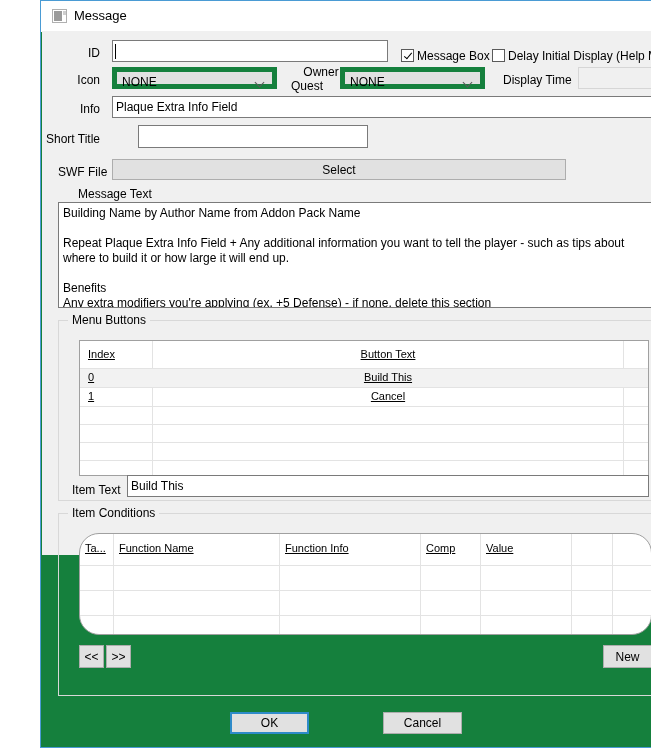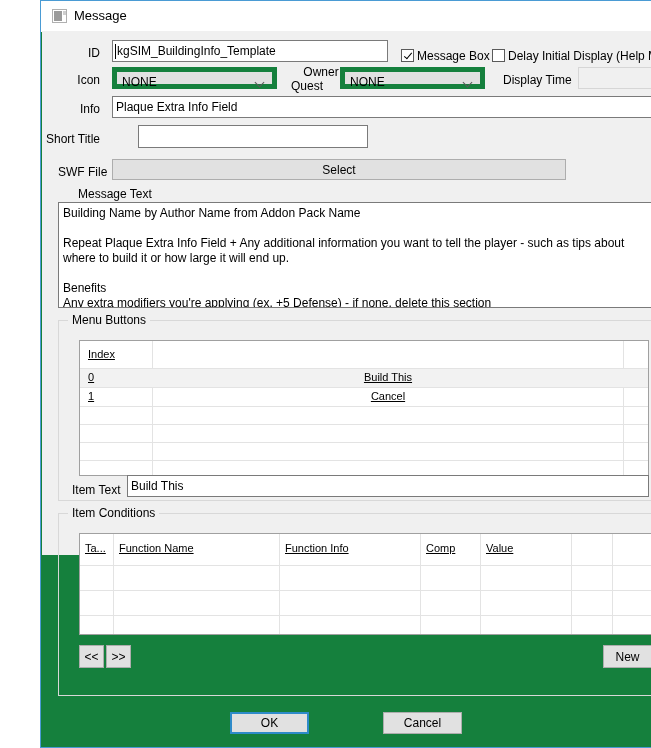--- a/index.html
+++ b/index.html
@@ -307,21 +307,20 @@
     </div>
     <div id="title-text">Message</div>
     <div id="close-btn">✕</div>
   </div>
 
   <div id="client">
 
     <div class="lbl lbl-r" style="left:0px; top:15px; width:58px;">ID</div>
     <div class="tin" style="left:70px; top:9px; width:276px; height:22px; line-height:20px;">
       <span class="caret" style="left:2px; top:3px; height:15px;"></span>
-      <span style="margin-left:1px;">kgSIM_BuildingInfo_Template</span>
     </div>
 
     <div class="cb-wrap" style="left:359px; top:18px;">
       <span class="cb-box checked"></span><span>Message Box</span>
     </div>
     <div class="cb-wrap" style="left:450px; top:18px;">
       <span class="cb-box"></span><span>Delay Initial Display (Help Message)</span>
     </div>
 
     <div class="lbl lbl-r" style="left:0px; top:42px; width:58px;">Icon</div>
@@ -370,20 +369,21 @@
 
     <div class="group" style="left:16px; top:289px; width:611px; height:181px;"></div>
     <div class="group-title" style="left:26px; top:282px;">Menu Buttons</div>
 
     <div class="grid" id="menu-grid" style="left:37px; top:309px; width:570px; height:136px;">
 
       <div class="grid-vrule" style="left:72px; height:136px;"></div>
       <div class="grid-vrule" style="left:543px; height:136px;"></div>
 
       <div class="grid-cell hdr-cell" style="left:8px; top:7px; width:64px;">Index</div>
+      <div class="grid-cell hdr-cell c-center" style="left:73px; top:7px; width:470px;">Button Text</div>
       <div class="grid-hrule" style="top:27px;"></div>
 
       <div class="grid-row row-sel" style="top:28px; height:18px;">
         <div class="grid-cell" style="left:8px; top:2px; width:64px;">0</div>
         <div class="grid-cell c-center" style="left:73px; top:2px; width:470px;">Build This</div>
       </div>
       <div class="grid-hrule" style="top:46px;"></div>
 
       <div class="grid-row" style="top:47px; height:18px;">
         <div class="grid-cell" style="left:8px; top:2px; width:64px;">1</div>
@@ -397,21 +397,21 @@
     </div>
 
     <div class="lbl" style="left:30px; top:452px;">Item Text</div>
     <div class="tin" style="left:85px; top:444px; width:522px; height:22px; line-height:20px;">
       <span>Build This</span>
     </div>
 
     <div class="group" style="left:16px; top:482px; width:611px; height:183px;"></div>
     <div class="group-title" style="left:26px; top:475px;">Item Conditions</div>
 
-    <div class="grid" id="cond-grid" style="left:37px; top:502px; width:573px; height:102px;">
+    <div class="grid" id="cond-grid" style="left:37px; top:502px; width:573px; height:102px;border-radius:20px;">
       <div class="grid-vrule" style="left:33px; height:102px;"></div>
       <div class="grid-vrule" style="left:199px; height:102px;"></div>
       <div class="grid-vrule" style="left:340px; height:102px;"></div>
       <div class="grid-vrule" style="left:400px; height:102px;"></div>
       <div class="grid-vrule" style="left:491px; height:102px;"></div>
       <div class="grid-vrule" style="left:532px; height:102px;"></div>
 
       <div class="grid-cell hdr-cell" style="left:5px; top:8px; width:30px;">Ta...</div>
       <div class="grid-cell hdr-cell" style="left:39px; top:8px; width:160px;">Function Name</div>
       <div class="grid-cell hdr-cell" style="left:205px; top:8px; width:135px;">Function Info</div>

